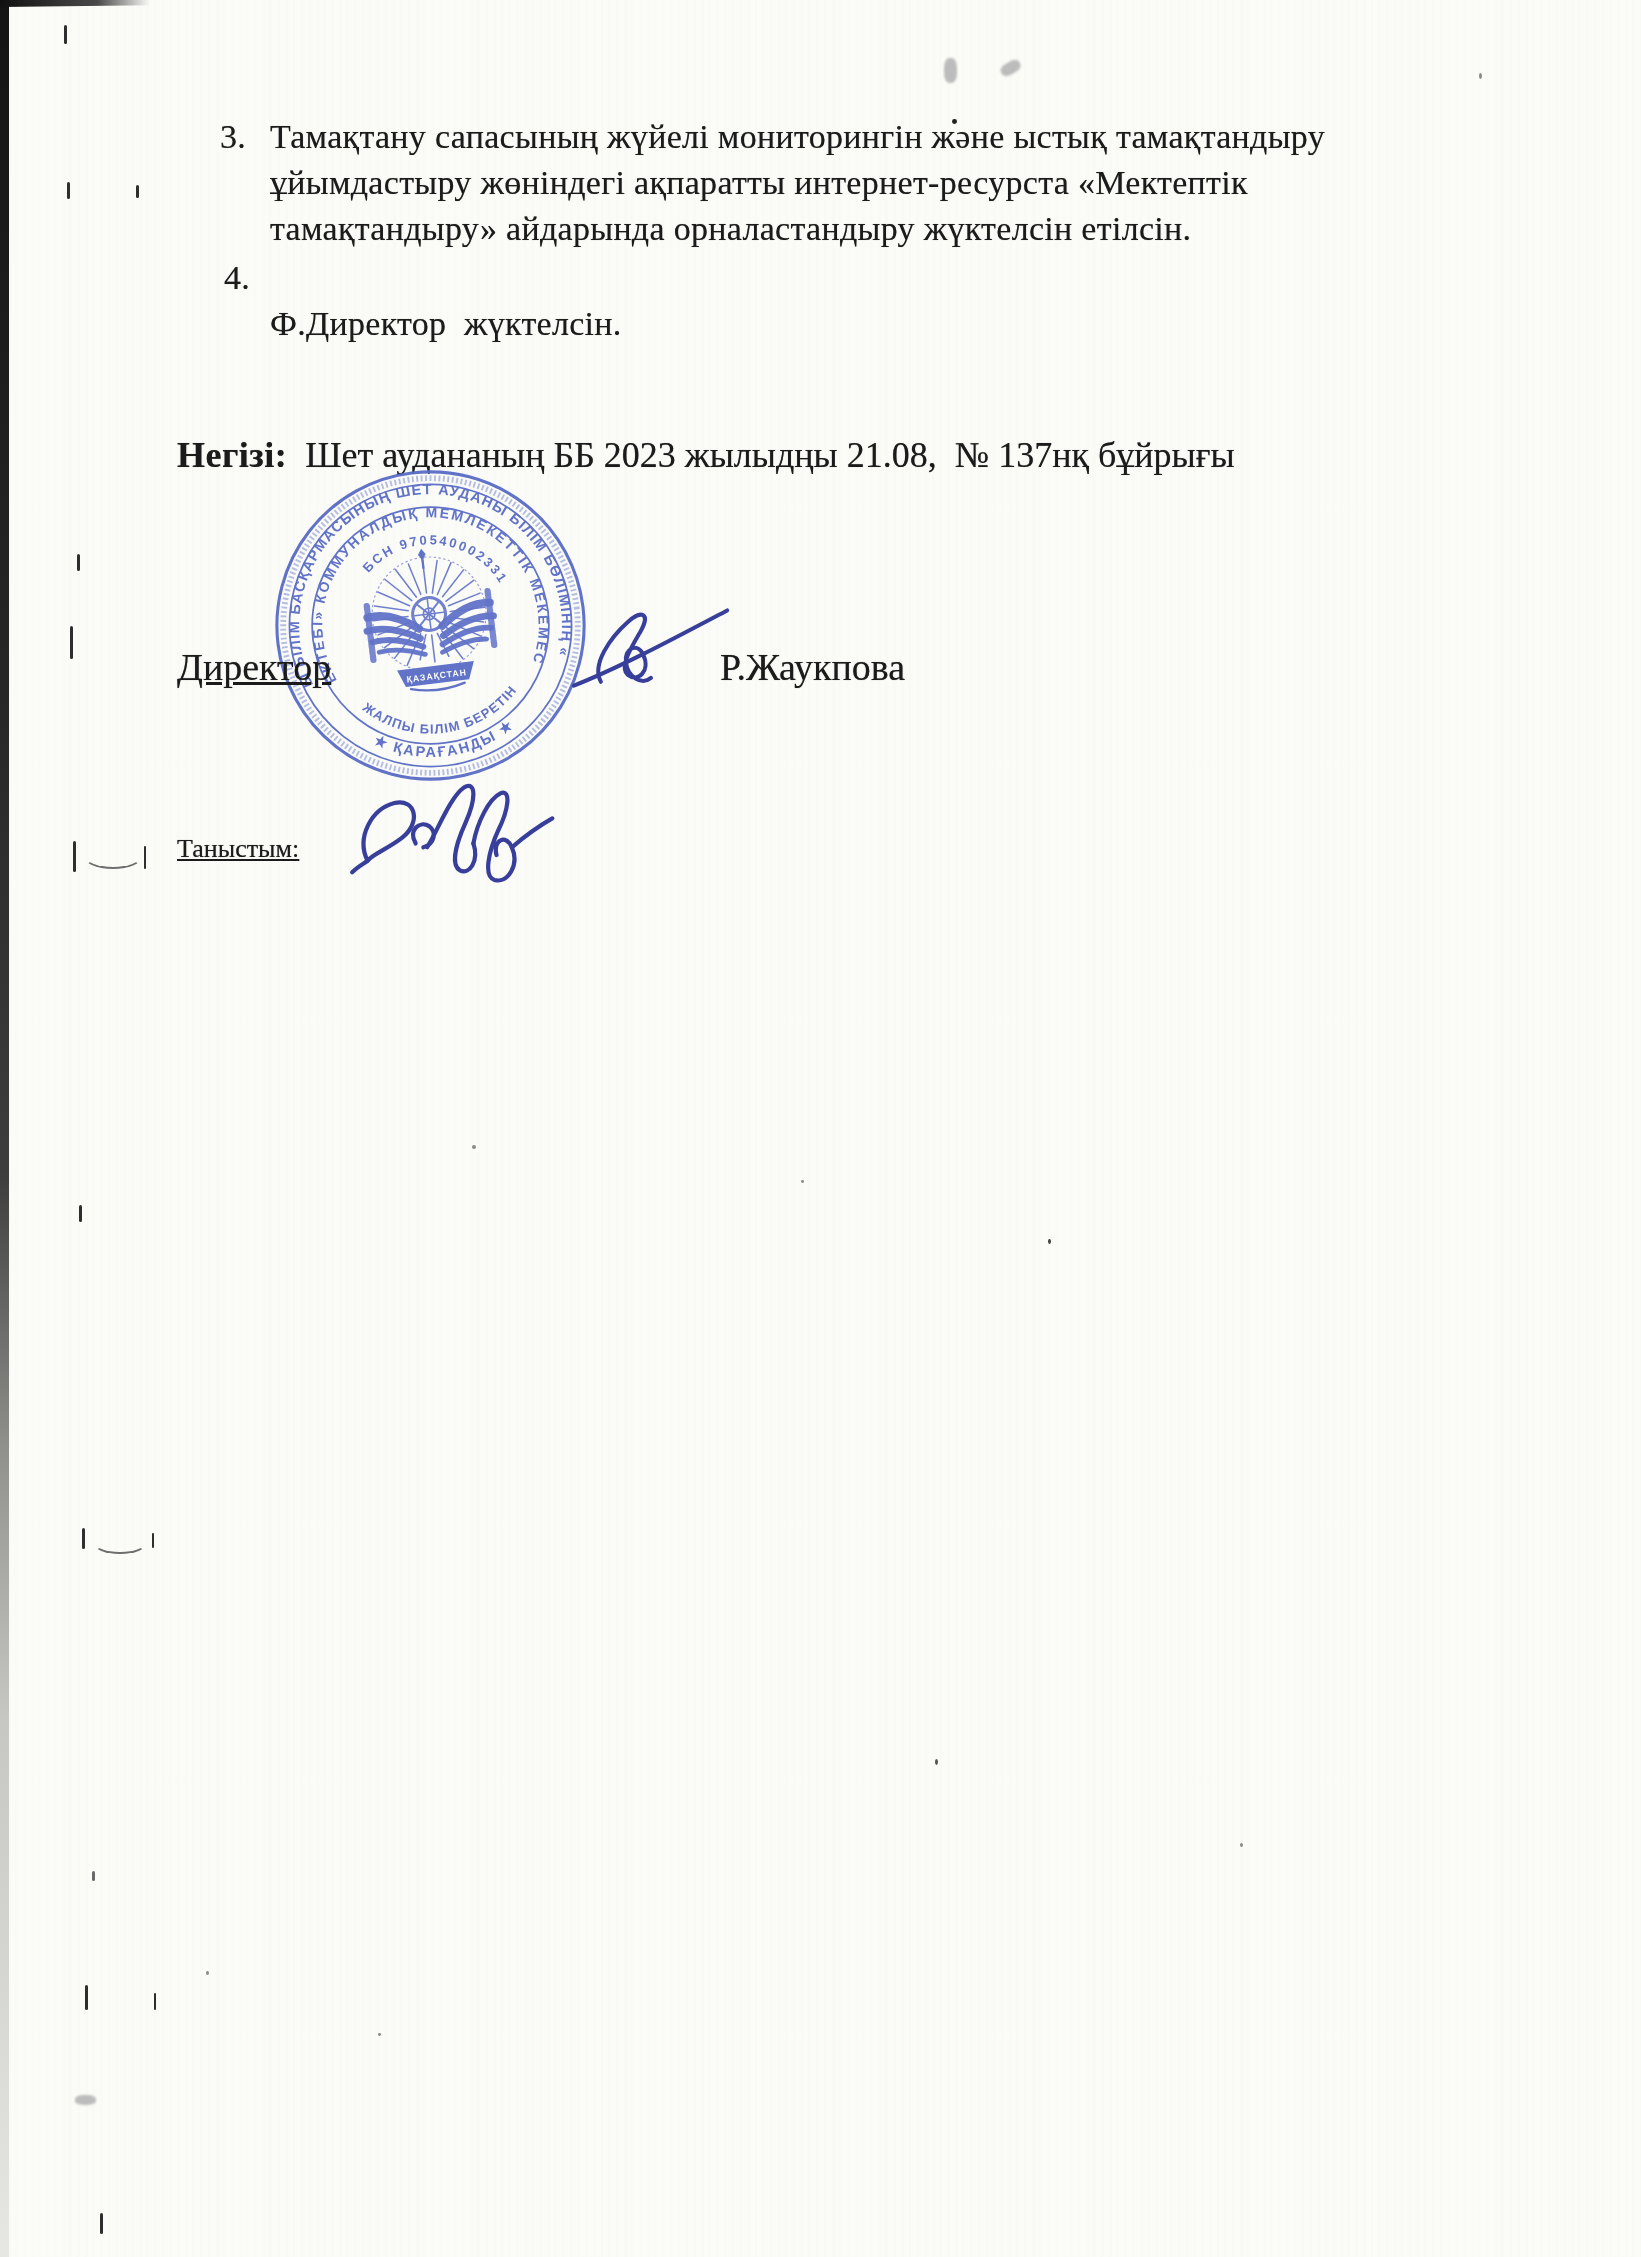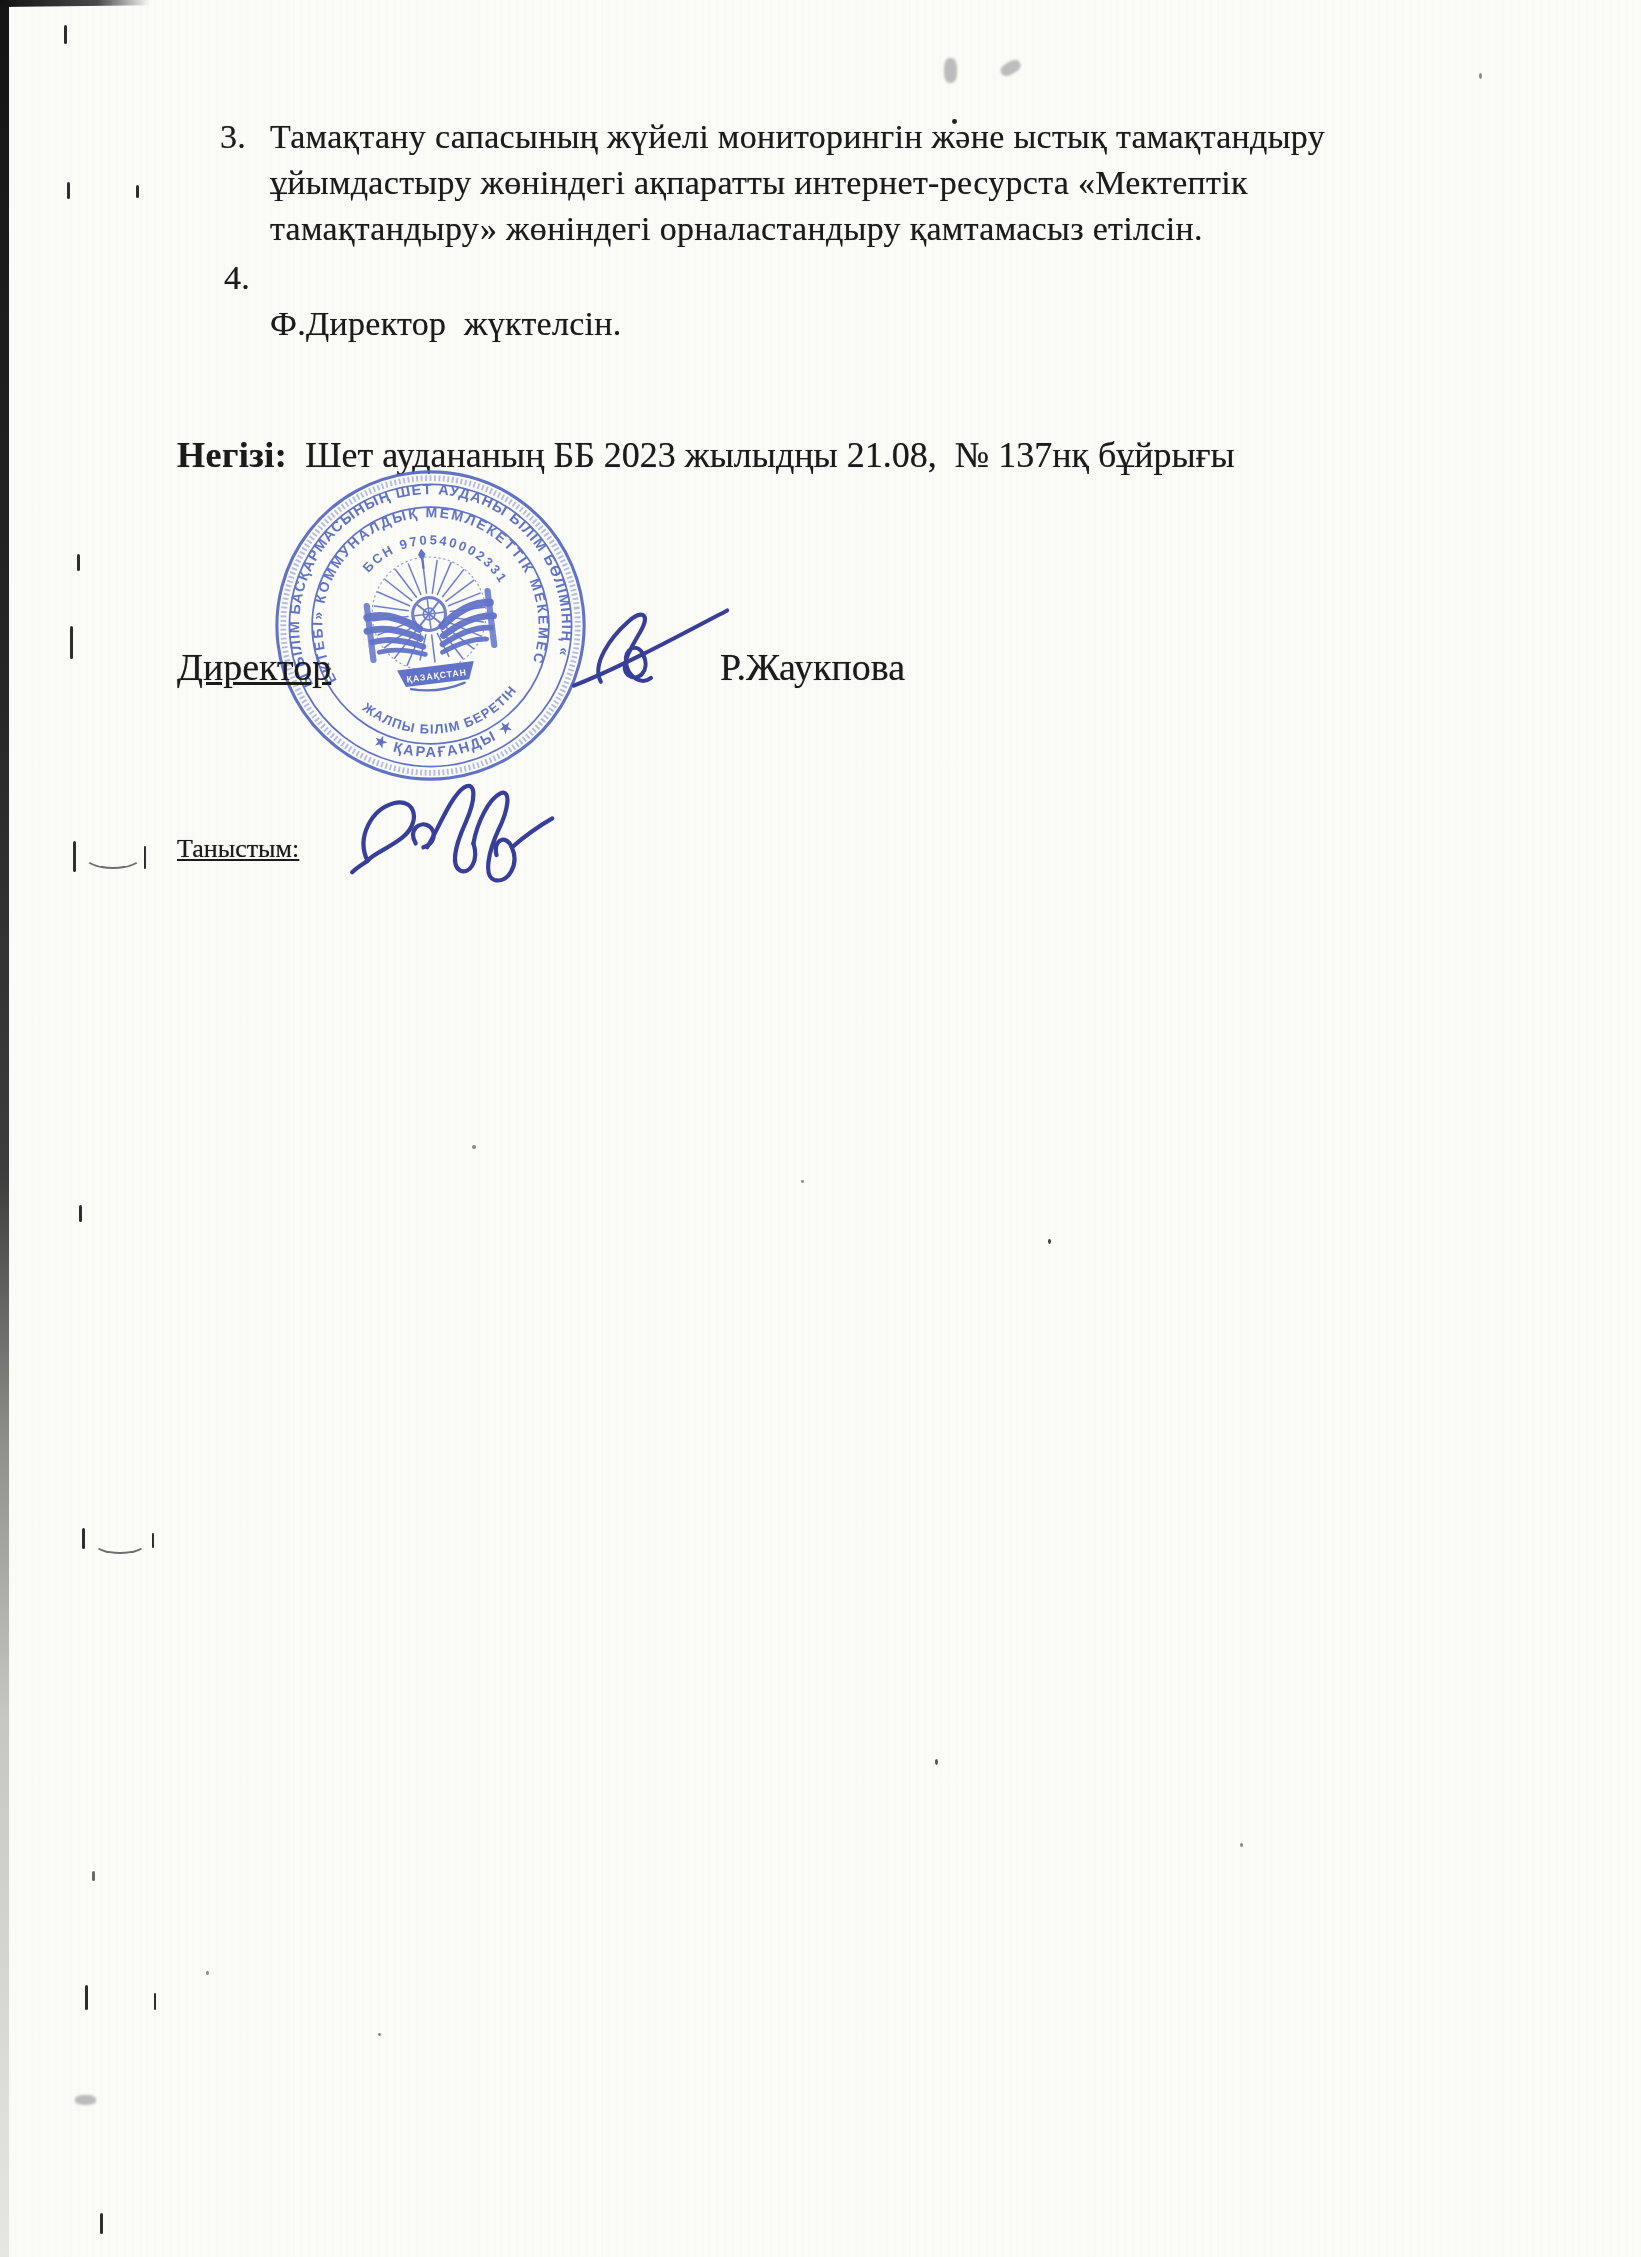--- a/index.html
+++ b/index.html
@@ -58,21 +58,21 @@
 <body>
 
 <div class="page">
 
   <div class="edge-bar"></div>
   <div class="corner-sliver"></div>
 
   <div class="line" style="left:220px;top:118px"><span class="num">3.</span></div>
   <div class="line" style="left:270px;top:118px">Тамақтану сапасының жүйелі мониторингін және ыстық тамақтандыру</div>
   <div class="line" style="left:270px;top:164px">ұйымдастыру жөніндегі ақпаратты интернет-ресурста «Мектептік</div>
-  <div class="line" style="left:270px;top:210px">тамақтандыру» жөніндегі орналастандыру қамтамасыз етілсін.</div>
+  <div class="line" style="left:270px;top:210px">тамақтандыру» айдарында орналастандыру жүктелсін етілсін.</div>
 
   <div class="line" style="left:224px;top:259px"><span class="num">4.</span></div>
   <div class="line" style="left:270px;top:305px">Ф.Директор  жүктелсін.</div>
 
   <div class="basis"><b>Негізі:</b><span>  </span><span>Шет аудананың ББ 2023 жылыдңы 21.08,  № 137нқ бұйрығы</span></div>
 
   <div class="stamp-wrap">
     <svg width="313" height="313" viewBox="-162 -162 324 324">
       <defs>
         <path id="arcOuterTop" d="M -127.8 46.5 A 136 136 0 1 1 127.8 46.5" fill="none"></path>

